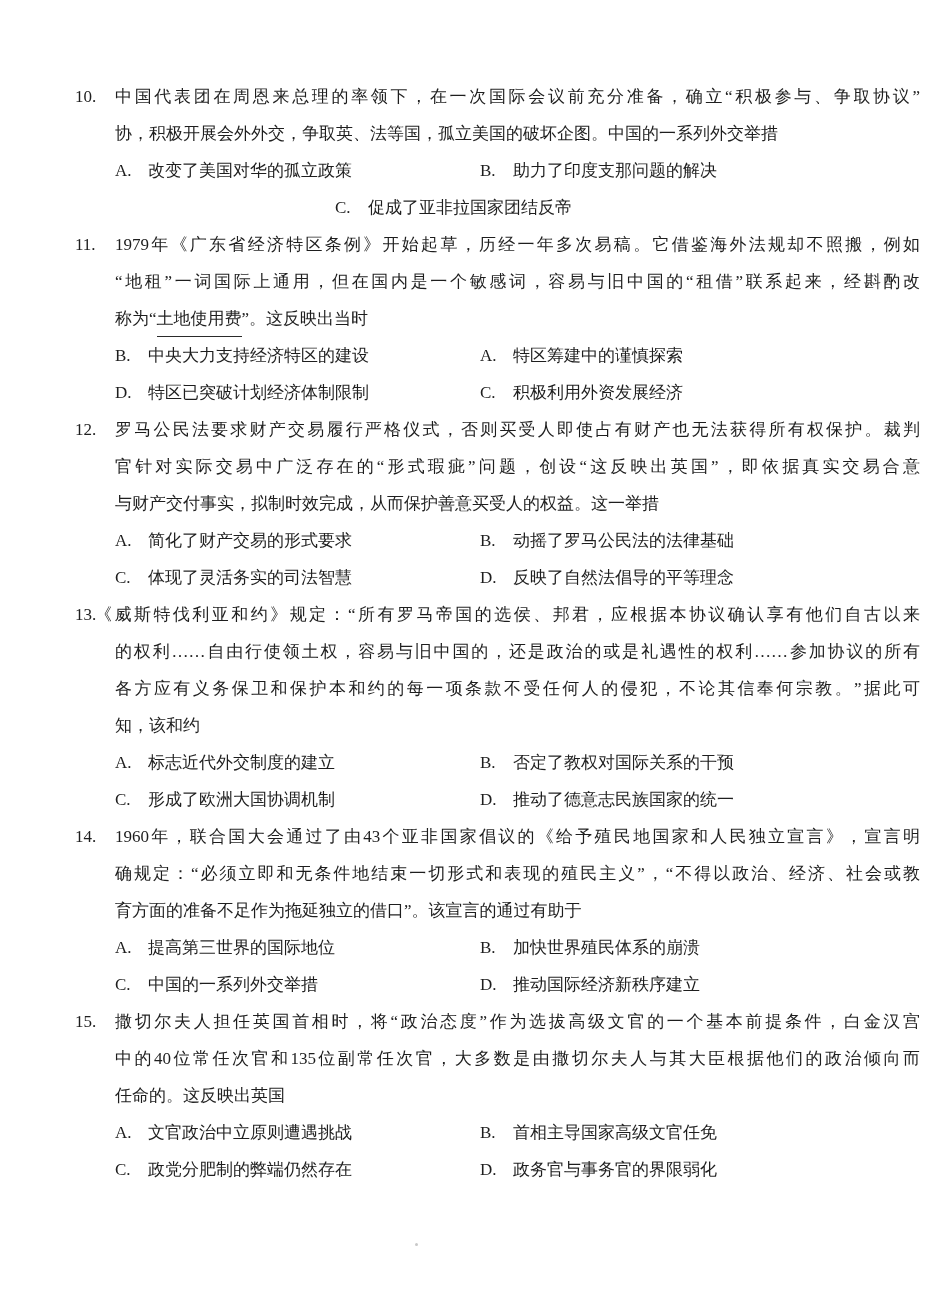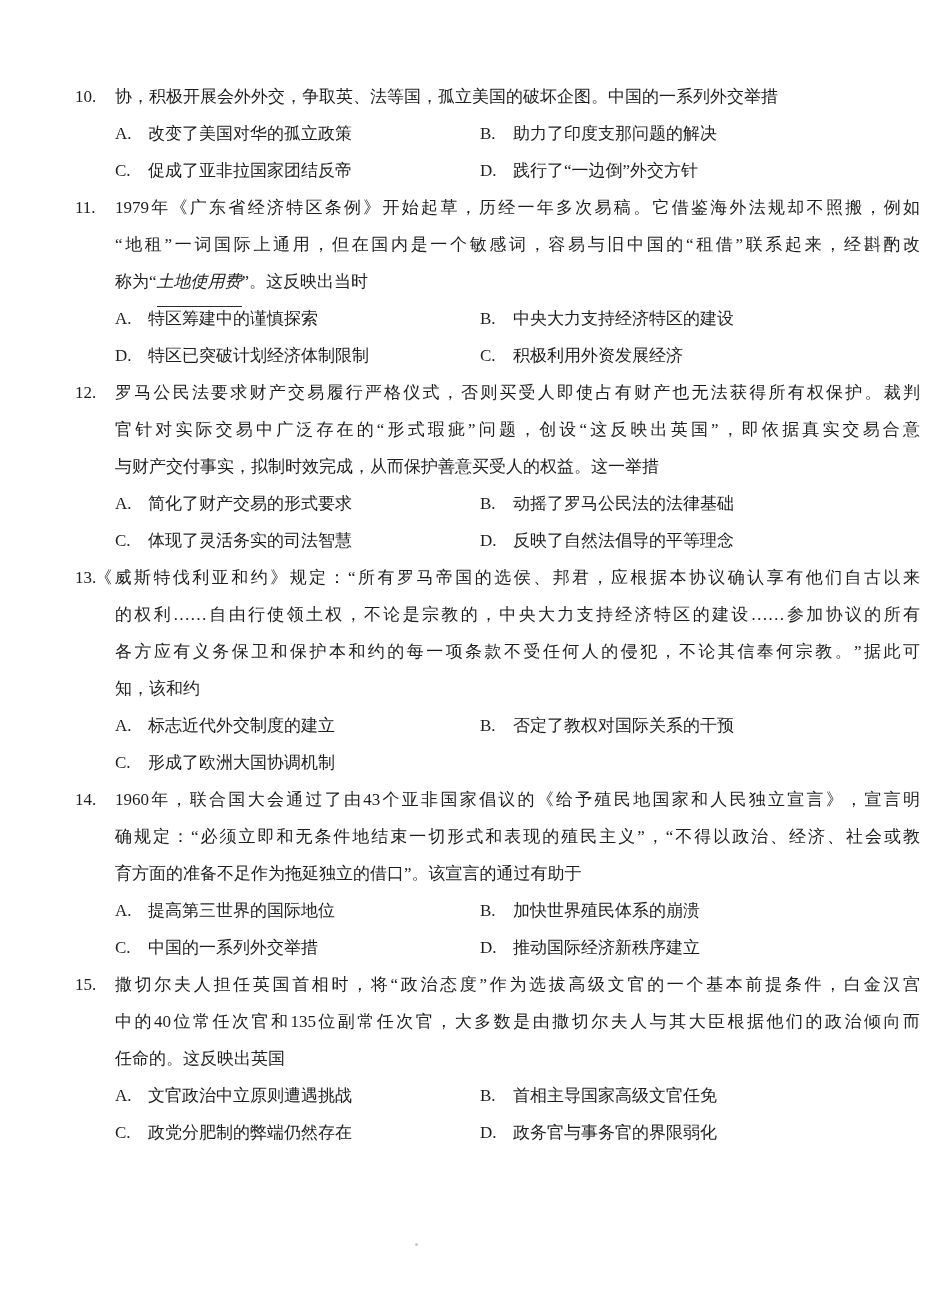--- a/index.html
+++ b/index.html
@@ -23,58 +23,58 @@
     line-height: 37px;
   }
   .question { position: relative; padding-left: 40px; }
   .qnum { position: absolute; left: 0; top: 0; }
   .stem-line {
     text-align: justify;
     text-align-last: justify;
   }
   .stem-line.last { text-align-last: left; }
   .stem-line.outdent { margin-left: -20px; }
-  .u { border-bottom: 1.5px solid #2a2a2a; padding-bottom: 15px; font-style: italic; }
-  .opt-row { display: flex; }
+  .u { border-bottom: 1.5px solid #2a2a2a; padding-bottom: 8px; }
+  .opt-row { display: flex; justify-content: center; }
   .opt-cell { flex: 1 1 auto; }
   .opt-cell:first-child { width: 365px; flex: 0 0 365px; }
   .opt-label { display: inline-block; min-width: 33px; }
   .artifact-dot {
     position: absolute;
     left: 415px; top: 1243px;
     width: 3px; height: 3px;
     border-radius: 50%;
     background: #c8c8c8;
   }
 </style>
 </head>
 <body>
 
 <div class="page">
   <div class="content">
       <div class="question">
         <span class="qnum">10.</span>
+        <div class="stem-line">中国代表团在周恩来总理的率领下，在一次国际会议前充分准备，确立“积极参与、争取协议”</div>
         <div class="stem-line last">协，积极开展会外外交，争取英、法等国，孤立美国的破坏企图。中国的一系列外交举措</div>
         <div class="opt-row">
           <div class="opt-cell"><span class="opt-label">A.</span><span class="opt-text">改变了美国对华的孤立政策</span></div>
           <div class="opt-cell"><span class="opt-label">B.</span><span class="opt-text">助力了印度支那问题的解决</span></div>
         </div>
         <div class="opt-row">
           <div class="opt-cell"><span class="opt-label">C.</span><span class="opt-text">促成了亚非拉国家团结反帝</span></div>
-          <div class="opt-cell"><span class="opt-label">D.</span><span class="opt-text">践行了“一边倒”外交方针</span></div>
         </div>
       </div>
       <div class="question">
         <span class="qnum">11.</span>
         <div class="stem-line">1979年《广东省经济特区条例》开始起草，历经一年多次易稿。它借鉴海外法规却不照搬，例如</div>
         <div class="stem-line">“地租”一词国际上通用，但在国内是一个敏感词，容易与旧中国的“租借”联系起来，经斟酌改</div>
         <div class="stem-line last"><span>称为“</span><span class="u">土地使用费</span><span>”。这反映出当时</span></div>
         <div class="opt-row">
+          <div class="opt-cell"><span class="opt-label">B.</span><span class="opt-text">中央大力支持经济特区的建设</span></div>
           <div class="opt-cell"><span class="opt-label">A.</span><span class="opt-text">特区筹建中的谨慎探索</span></div>
-          <div class="opt-cell"><span class="opt-label">B.</span><span class="opt-text">中央大力支持经济特区的建设</span></div>
         </div>
         <div class="opt-row">
           <div class="opt-cell"><span class="opt-label">D.</span><span class="opt-text">特区已突破计划经济体制限制</span></div>
           <div class="opt-cell"><span class="opt-label">C.</span><span class="opt-text">积极利用外资发展经济</span></div>
         </div>
       </div>
       <div class="question">
         <span class="qnum">12.</span>
         <div class="stem-line">罗马公民法要求财产交易履行严格仪式，否则买受人即使占有财产也无法获得所有权保护。裁判</div>
         <div class="stem-line">官针对实际交易中广泛存在的“形式瑕疵”问题，创设“这反映出英国”，即依据真实交易合意</div>
@@ -84,29 +84,30 @@
           <div class="opt-cell"><span class="opt-label">B.</span><span class="opt-text">动摇了罗马公民法的法律基础</span></div>
         </div>
         <div class="opt-row">
           <div class="opt-cell"><span class="opt-label">C.</span><span class="opt-text">体现了灵活务实的司法智慧</span></div>
           <div class="opt-cell"><span class="opt-label">D.</span><span class="opt-text">反映了自然法倡导的平等理念</span></div>
         </div>
       </div>
       <div class="question">
         <span class="qnum">13.</span>
         <div class="stem-line outdent">《威斯特伐利亚和约》规定：“所有罗马帝国的选侯、邦君，应根据本协议确认享有他们自古以来</div>
-        <div class="stem-line">的权利……自由行使领土权，不论是宗教的，中央大力支持经济特区的建设……参加协议的所有</div>
+        <div class="stem-line">的权利……自由行使领土权，容易与旧中国的，还是政治的或是礼遇性的权利……参加协议的所有</div>
         <div class="stem-line">各方应有义务保卫和保护本和约的每一项条款不受任何人的侵犯，不论其信奉何宗教。”据此可</div>
         <div class="stem-line last">知，该和约</div>
         <div class="opt-row">
           <div class="opt-cell"><span class="opt-label">A.</span><span class="opt-text">标志近代外交制度的建立</span></div>
           <div class="opt-cell"><span class="opt-label">B.</span><span class="opt-text">否定了教权对国际关系的干预</span></div>
         </div>
         <div class="opt-row">
           <div class="opt-cell"><span class="opt-label">C.</span><span class="opt-text">形成了欧洲大国协调机制</span></div>
+          <div class="opt-cell"><span class="opt-label">D.</span><span class="opt-text">推动了德意志民族国家的统一</span></div>
         </div>
       </div>
       <div class="question">
         <span class="qnum">14.</span>
         <div class="stem-line">1960年，联合国大会通过了由43个亚非国家倡议的《给予殖民地国家和人民独立宣言》，宣言明</div>
         <div class="stem-line">确规定：“必须立即和无条件地结束一切形式和表现的殖民主义”，“不得以政治、经济、社会或教</div>
         <div class="stem-line last">育方面的准备不足作为拖延独立的借口”。该宣言的通过有助于</div>
         <div class="opt-row">
           <div class="opt-cell"><span class="opt-label">A.</span><span class="opt-text">提高第三世界的国际地位</span></div>
           <div class="opt-cell"><span class="opt-label">B.</span><span class="opt-text">加快世界殖民体系的崩溃</span></div>

